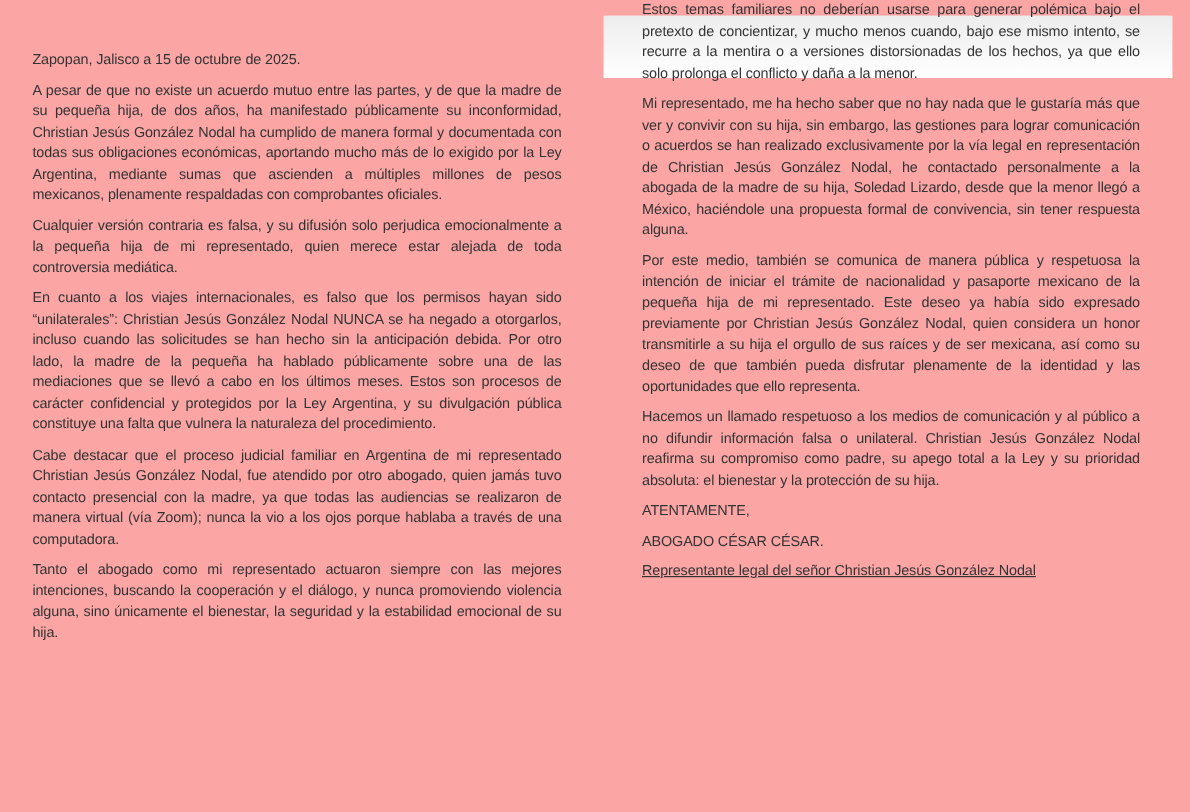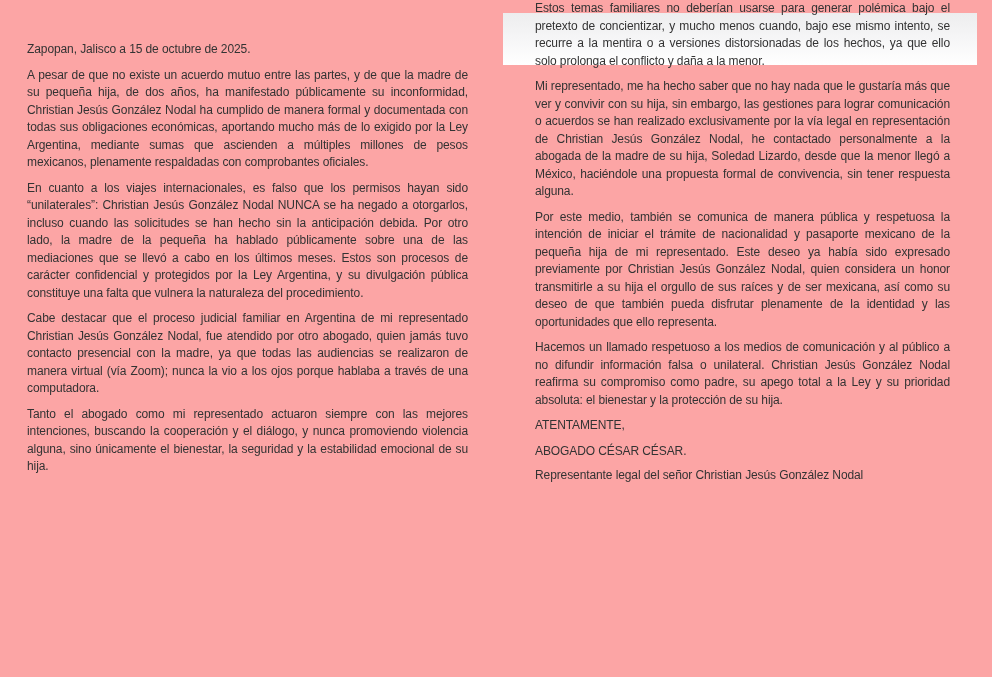--- a/index.html
+++ b/index.html
@@ -29,32 +29,33 @@
   }
   .col-left  { left: 27px;  width: 441px; padding-top: 33px; }
   .col-right { left: 535px; width: 415px; }
   .date-line { text-align: right; margin: 0; }
   .salutation { font-weight: bold; margin: 36px 0 0; }
   .col p { margin: 8px 0 0; text-align: justify; }
   .col p.first-para { margin-top: 36px; }
   .col-right p:first-child { margin-top: 0; }
   .closing { text-align: center; margin: 18px 0 0; }
   .sig-name { text-align: center; margin: 10px 0 0; line-height: 16px; }
-  .sig-role { text-align: center; margin: 1px 0 0; line-height: 16px; }
+  .sig-role { text-align: center; margin: 1px 0 0; line-height: 16px; text-decoration: underline; }
 </style>
 </head>
 <body>
 
 <div class="canvas">
 
   <div class="scan-shadow"></div>
 
   <div class="col col-left">
     <p class="date-line">Zapopan, Jalisco a 15 de octubre de 2025.</p>
     <p>A pesar de que no existe un acuerdo mutuo entre las partes, y de que la madre de su pequeña hija, de dos años, ha manifestado públicamente su inconformidad, Christian Jesús González Nodal ha cumplido de manera formal y documentada con todas sus obligaciones económicas, aportando mucho más de lo exigido por la Ley Argentina, mediante sumas que ascienden a múltiples millones de pesos mexicanos, plenamente respaldadas con comprobantes oficiales.</p>
+    <p>Cualquier versión contraria es falsa, y su difusión solo perjudica emocionalmente a la pequeña hija de mi representado, quien merece estar alejada de toda controversia mediática.</p>
     <p>En cuanto a los viajes internacionales, es falso que los permisos hayan sido “unilaterales”: Christian Jesús González Nodal NUNCA se ha negado a otorgarlos, incluso cuando las solicitudes se han hecho sin la anticipación debida. Por otro lado, la madre de la pequeña ha hablado públicamente sobre una de las mediaciones que se llevó a cabo en los últimos meses. Estos son procesos de carácter confidencial y protegidos por la Ley Argentina, y su divulgación pública constituye una falta que vulnera la naturaleza del procedimiento.</p>
     <p>Cabe destacar que el proceso judicial familiar en Argentina de mi representado Christian Jesús González Nodal, fue atendido por otro abogado, quien jamás tuvo contacto presencial con la madre, ya que todas las audiencias se realizaron de manera virtual (vía Zoom); nunca la vio a los ojos porque hablaba a través de una computadora.</p>
     <p>Tanto el abogado como mi representado actuaron siempre con las mejores intenciones, buscando la cooperación y el diálogo, y nunca promoviendo violencia alguna, sino únicamente el bienestar, la seguridad y la estabilidad emocional de su hija.</p>
   </div>
 
   <div class="col col-right">
     <p>Estos temas familiares no deberían usarse para generar polémica bajo el pretexto de concientizar, y mucho menos cuando, bajo ese mismo intento, se recurre a la mentira o a versiones distorsionadas de los hechos, ya que ello solo prolonga el conflicto y daña a la menor.</p>
     <p>Mi representado, me ha hecho saber que no hay nada que le gustaría más que ver y convivir con su hija, sin embargo, las gestiones para lograr comunicación o acuerdos se han realizado exclusivamente por la vía legal en representación de Christian Jesús González Nodal, he contactado personalmente a la abogada de la madre de su hija, Soledad Lizardo, desde que la menor llegó a México, haciéndole una propuesta formal de convivencia, sin tener respuesta alguna.</p>
     <p>Por este medio, también se comunica de manera pública y respetuosa la intención de iniciar el trámite de nacionalidad y pasaporte mexicano de la pequeña hija de mi representado. Este deseo ya había sido expresado previamente por Christian Jesús González Nodal, quien considera un honor transmitirle a su hija el orgullo de sus raíces y de ser mexicana, así como su deseo de que también pueda disfrutar plenamente de la identidad y las oportunidades que ello representa.</p>
     <p>Hacemos un llamado respetuoso a los medios de comunicación y al público a no difundir información falsa o unilateral. Christian Jesús González Nodal reafirma su compromiso como padre, su apego total a la Ley y su prioridad absoluta: el bienestar y la protección de su hija.</p>

